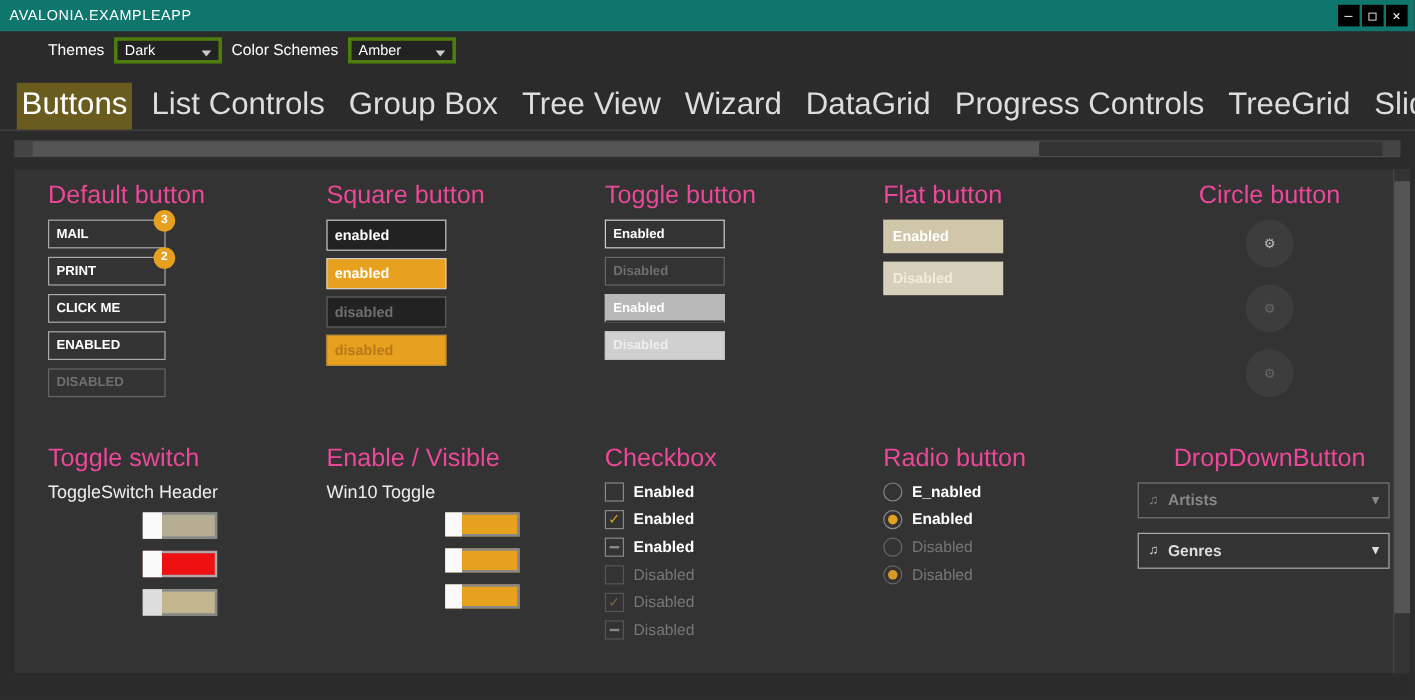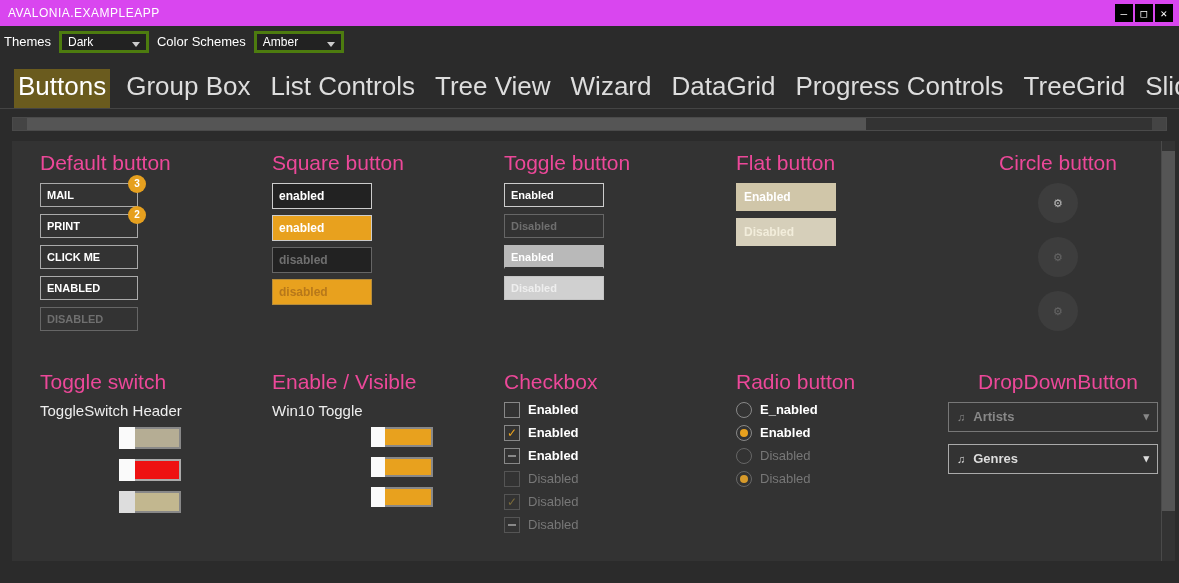--- a/index.html
+++ b/index.html
@@ -5,21 +5,21 @@
   * { box-sizing: border-box; margin: 0; padding: 0; }
   html, body { width: 1179px; height: 583px; overflow: hidden; }
   body {
     font-family: "Segoe UI", Arial, sans-serif;
     background: #2b2b2b;
     color: #ddd;
     position: relative;
   }
   
   .titlebar {
-    background: #d946ef;
+    background: #0f766e;
     height: 26px;
     display: flex;
     align-items: center;
     padding: 0 6px 0 8px;
     color: #fff;
     font-size: 12px;
     letter-spacing: .5px;
   }
   .titlebar-gap { flex: 1; }
   .win-btn {
@@ -34,20 +34,21 @@
   }
   
   .opts {
     height: 31px;
     display: flex;
     align-items: center;
     gap: 8px;
     padding: 0 4px;
     font-size: 13px;
     color: #fff;
+    margin-left: 36px;
   }
   .select {
     position: relative;
     background: #222;
     border: 3px solid #4d7c0f;
     height: 22px;
     min-width: 90px;
     padding: 0 22px 0 6px;
     font-size: 12px;
     display: flex; align-items: center;
@@ -266,22 +267,22 @@
     <span>Dark</span>
   </div>
   <span>Color Schemes</span>
   <div class="select">
     <span>Amber</span>
   </div>
 </div>
 
 <div class="tabs">
   <div class="tab active">Buttons</div>
+  <div class="tab">List Controls</div>
   <div class="tab">Group Box</div>
-  <div class="tab">List Controls</div>
   <div class="tab">Tree View</div>
   <div class="tab">Wizard</div>
   <div class="tab">DataGrid</div>
   <div class="tab">Progress Controls</div>
   <div class="tab">TreeGrid</div>
   <div class="tab">Sliders</div>
 </div>
 
 <div class="hscroll">
   <div class="arrow left"></div>

